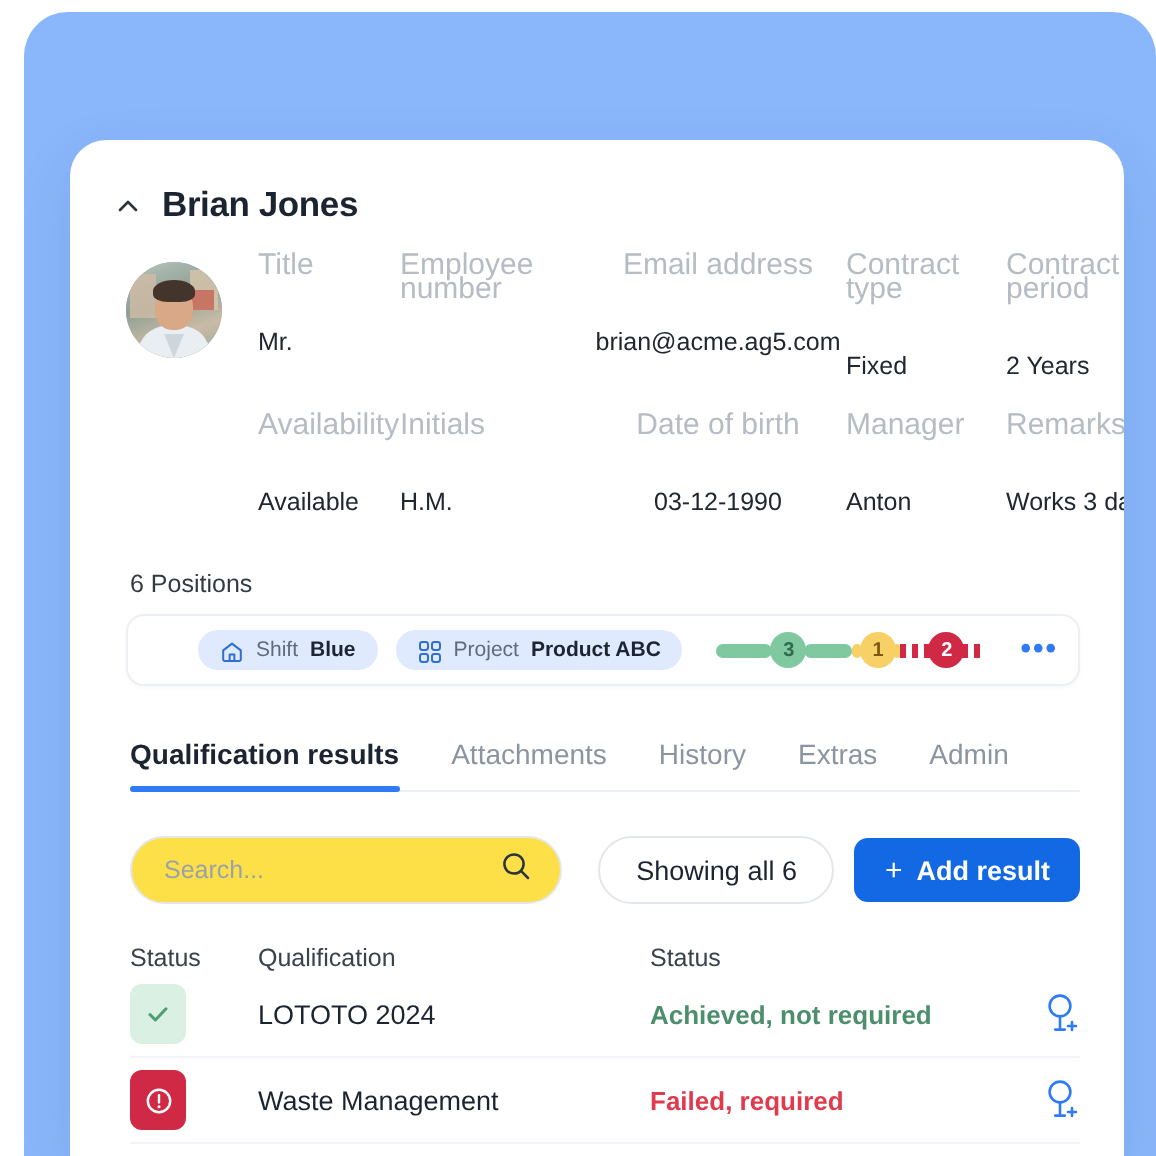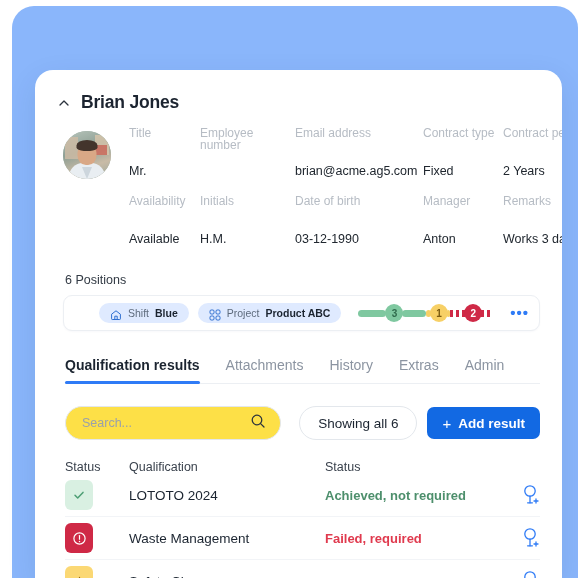--- a/index.html
+++ b/index.html
@@ -51,25 +51,25 @@
      width:21px;height:11px;border-radius:50% 50% 35% 35%;background:#43342c;}
   .avatar .body{position:absolute;left:50%;bottom:0;transform:translateX(-50%);
      width:36px;height:16px;border-radius:14px 14px 0 0;background:#e9eef2;}
   .avatar .collar{position:absolute;left:50%;bottom:0;transform:translateX(-50%);
      width:10px;height:12px;background:#cdd6dd;clip-path:polygon(50% 100%,0 0,100% 0);}
 
   .fields{flex:1;}
   .frow{display:flex;}
   .frow + .frow{margin-top:16px;}
   .fld{display:flex;flex-direction:column;gap:3px;}
-  .fld .lbl{font-size:12px;color:#b6bcc4;font-weight:400;line-height:12px;}
+  .fld .lbl{font-size:15px;color:#b6bcc4;font-weight:400;line-height:12px;}
   .fld .val{font-size:12.5px;color:#20272f;font-weight:400;line-height:15px;margin-top:22px;}
   .w-title{width:71px;}
   .w-emp{width:95px;}
-  .w-mail{width:128px;}
+  .w-mail{width:128px;text-align:center;}
   .w-ctype{width:80px;}
   .w-cper{width:90px;}
 
   
   .positions-ttl{
     font-size:12.5px;color:#323a44;font-weight:400;padding:26px 0 0 30px;
   }
   .posbar{
     margin:8px 22px 0 28px;height:34px;border:1px solid #eceff3;border-radius:9px;
     background:#fff;display:flex;align-items:center;padding:0 10px;gap:9px;

